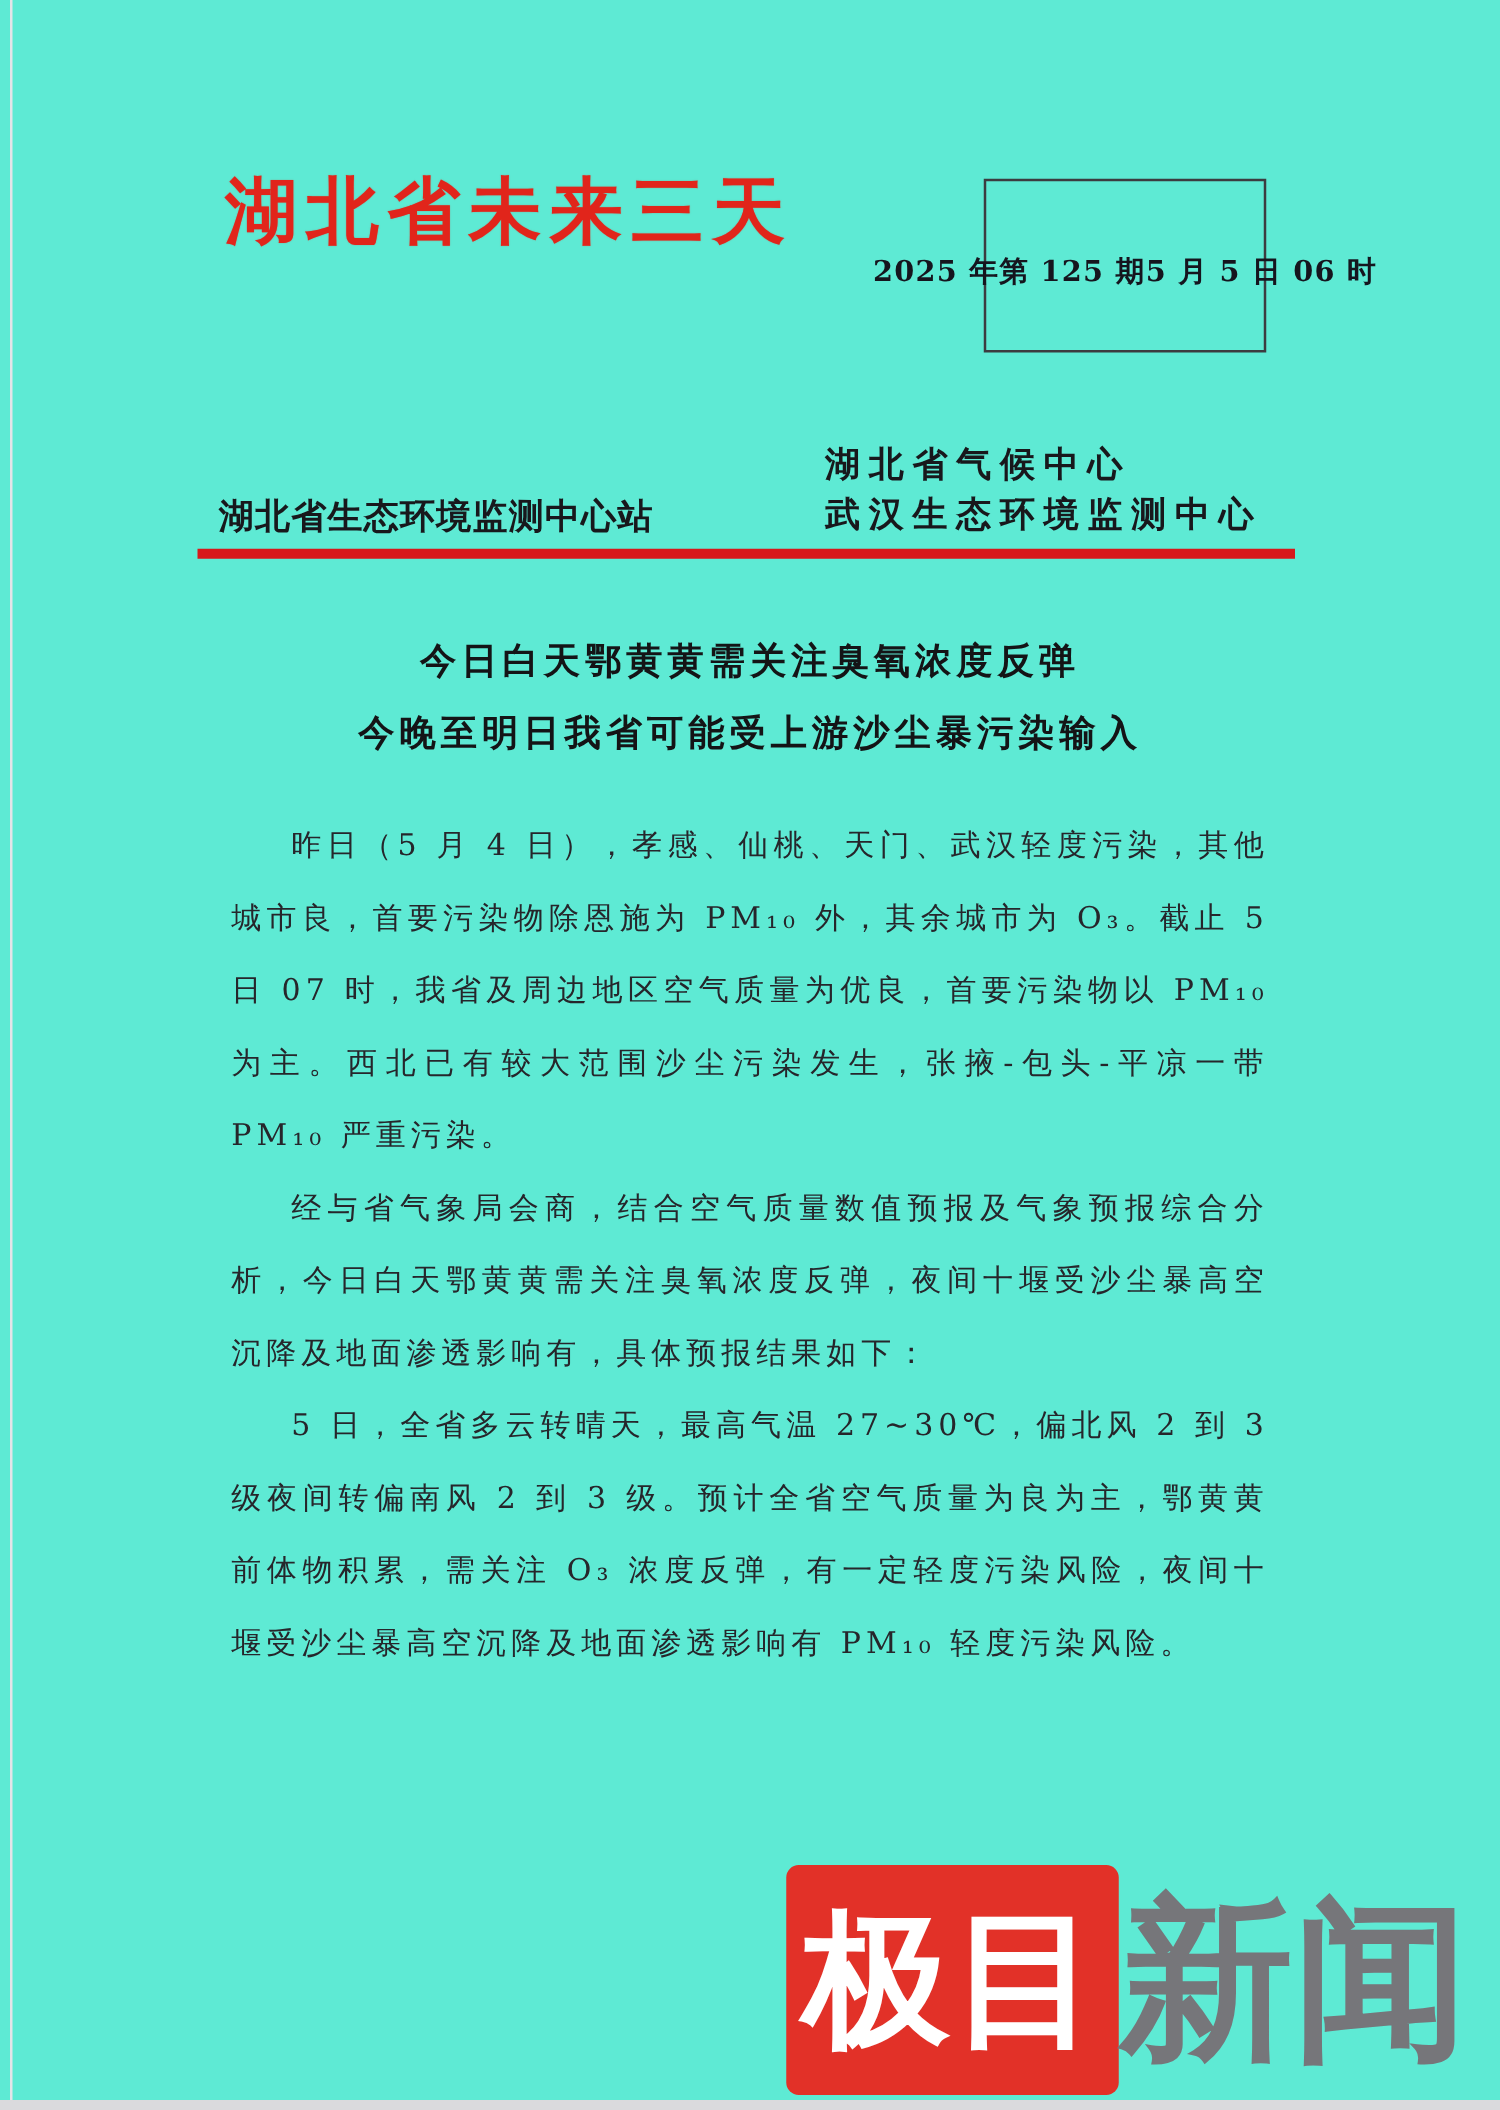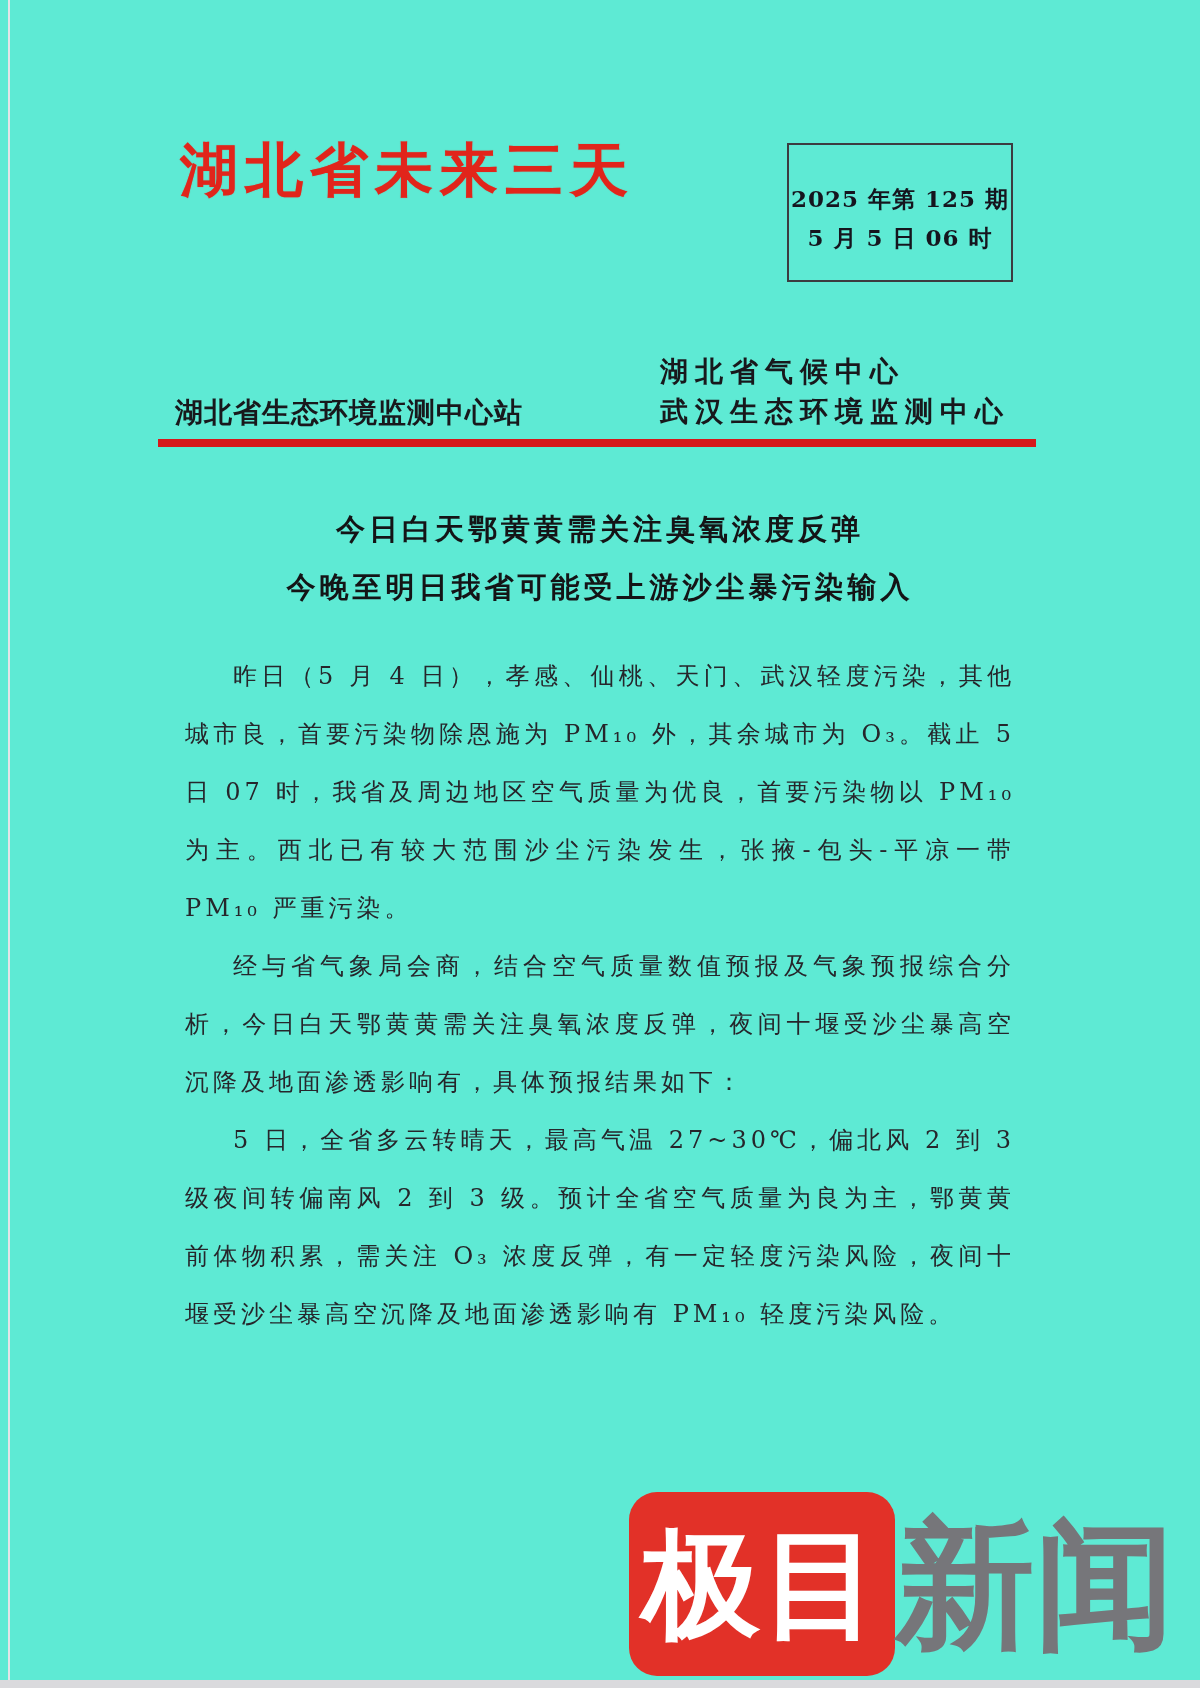--- a/index.html
+++ b/index.html
@@ -25,21 +25,21 @@
     font-weight:bold;
     font-size:58px;line-height:84px;letter-spacing:7px;
     color:#e1251b;
     text-shadow:0 0 1px rgba(225,37,27,.55);
     white-space:nowrap;
   }
   
   .issue-box{
     position:absolute;left:787px;top:143px;width:226px;height:139px;
     border:2px solid #3c3c40;box-sizing:border-box;
-    display:flex;flex-direction:column;justify-content:center;align-items:center;
+    display:flex;flex-direction:row;justify-content:center;align-items:center;
     padding-top:10px;
     font-weight:bold;font-size:23px;line-height:39px;
     color:#15151e;letter-spacing:1px;white-space:nowrap;
   }
   
   .agency-left{
     position:absolute;left:175px;top:394px;
     font-weight:bold;font-size:28px;letter-spacing:1px;
     color:#18181c;white-space:nowrap;
     font-family:"Liberation Sans","DejaVu Sans",sans-serif;
@@ -73,21 +73,21 @@
   .para.section{
     font-family:"Liberation Sans","DejaVu Sans",sans-serif;
     font-weight:bold;color:#131315;
   }
   
   .jimu{
     position:absolute;left:629px;top:1492px;
     display:flex;align-items:center;
   }
   .jimu-badge{
-    width:266px;height:184px;border-radius:28px;
+    width:266px;height:184px;border-radius:10px;
     background:#e23128;
     display:flex;align-items:center;justify-content:center;
     flex:0 0 auto;
   }
   .jimu-badge span{
     color:#ffffff;
     font-family:"Liberation Sans","DejaVu Sans",sans-serif;
     font-weight:bold;font-size:118px;line-height:1;letter-spacing:2px;
   }
   .jimu-word{

